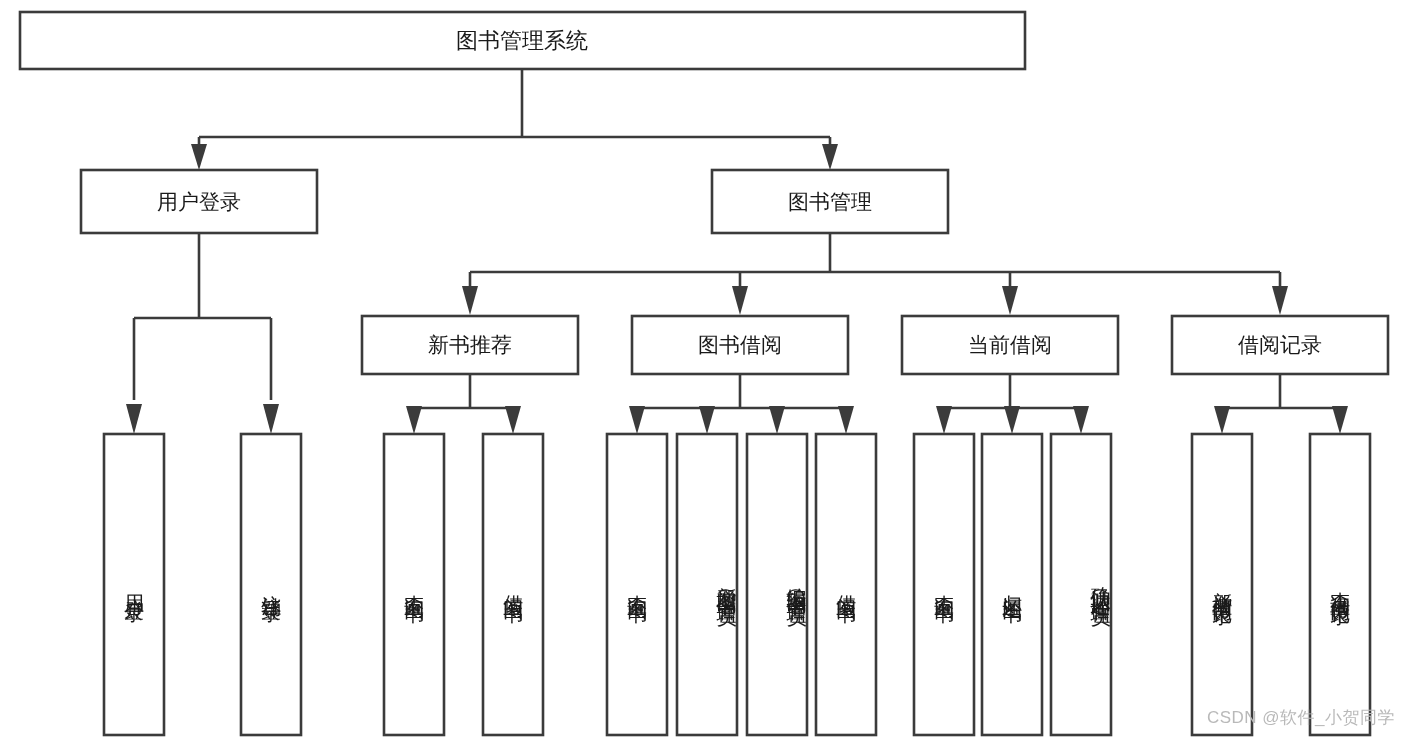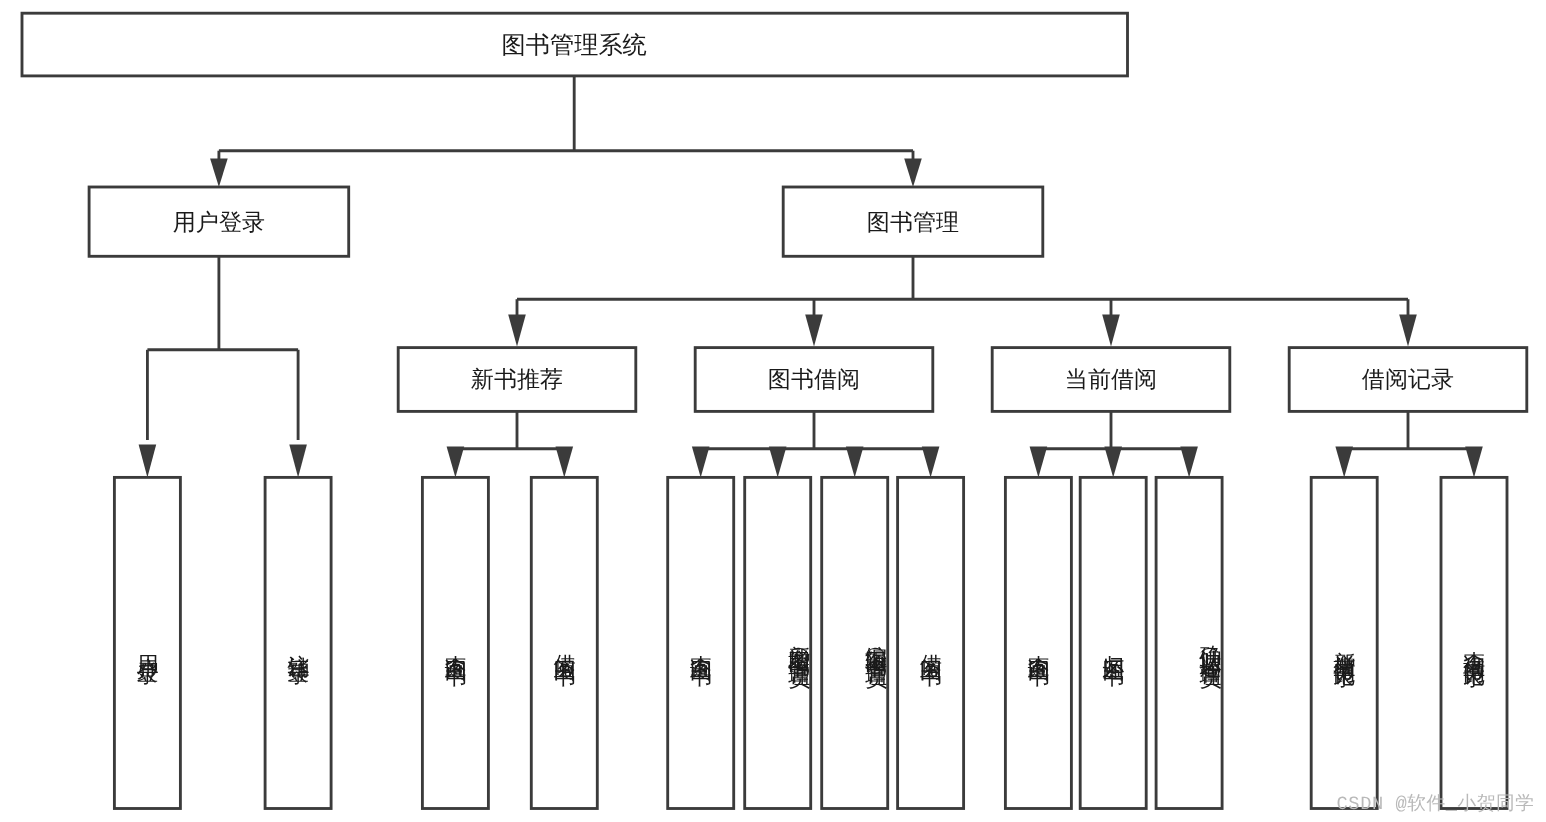--- a/index.html
+++ b/index.html
@@ -65,22 +65,22 @@
     color: #1a1a1a;
     display: flex;
     align-items: center;
     justify-content: center;
     white-space: nowrap;
     pointer-events: none;
   }
   .watermark {
     position: absolute;
     right: 10px;
-    bottom: 6px;
-    font-family: Liberation Mono, monospace;
+    bottom: 18px;
+    font-family: Liberation Sans, sans-serif;
     font-size: 17px;
     color: #b9b9b9;
     letter-spacing: 0.5px;
     white-space: nowrap;
   }
 </style>
 </head>
 <body>
 
 <div id="diagram-root">

